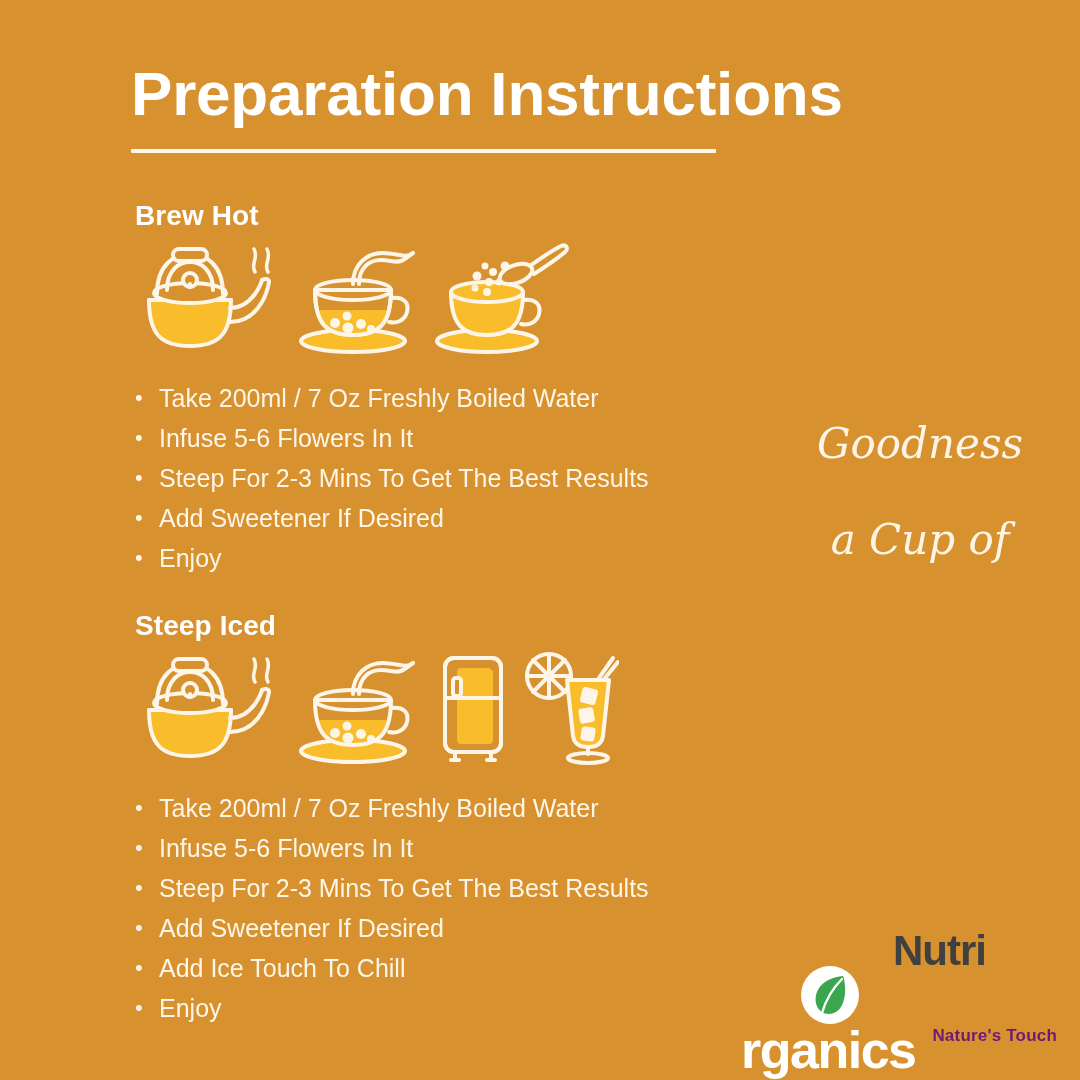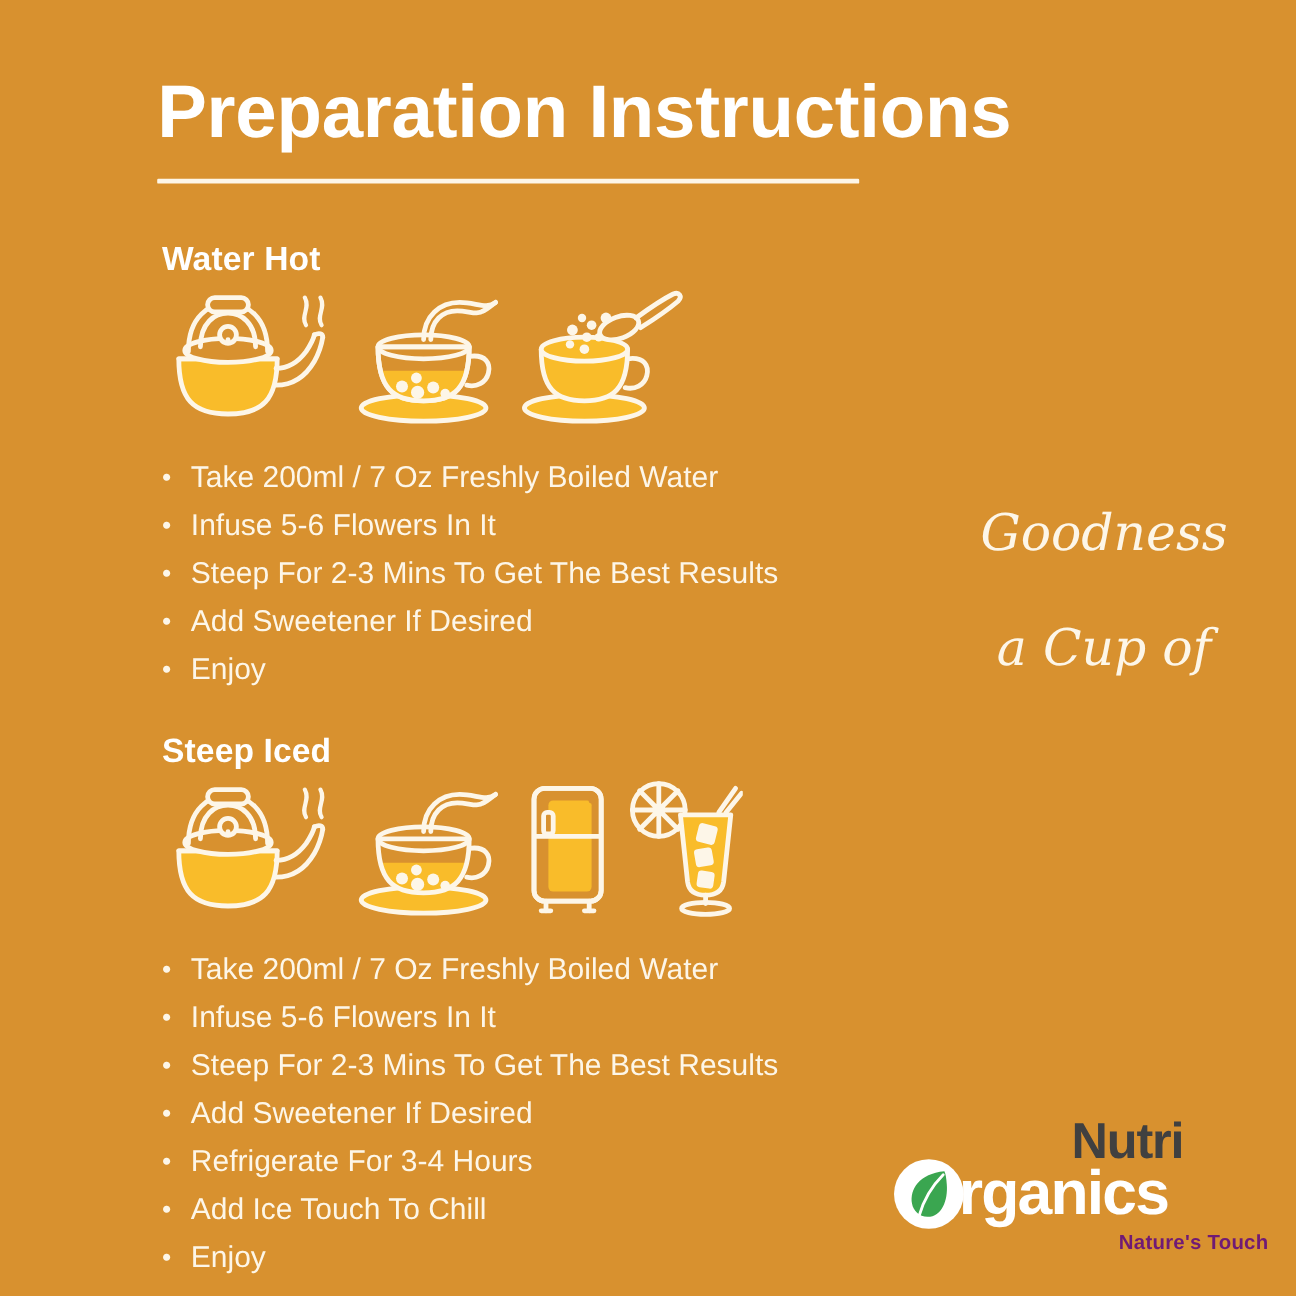--- a/index.html
+++ b/index.html
@@ -130,20 +130,21 @@
     color: #404040;
     letter-spacing: -1px;
     line-height: 1;
   }
   .logo-organics-row {
     position: absolute;
     left: 0px;
     top: 36px;
     display: flex;
     align-items: center;
+    flex-direction: column;
   }
   .logo-leaf-o {
     position: relative;
     width: 58px;
     height: 58px;
     border-radius: 50%;
     background: #ffffff;
     flex: 0 0 auto;
     overflow: hidden;
   }
@@ -174,21 +175,21 @@
 <body>
 
 <div class="page">
 
   <div class="title-block">
     <div class="page-title">Preparation Instructions</div>
     <div class="title-rule"></div>
   </div>
 
   <div class="section section-hot">
-    <div class="section-heading">Water Hot</div>
+    <div class="section-heading">Brew Hot</div>
 
     <div class="icon-row">
 
       <span class="icon-slot">
         <svg width="148" height="118" viewBox="0 0 148 118">
           <g fill="none" stroke="#fdf6e8" stroke-width="4" stroke-linecap="round" stroke-linejoin="round">
 
             <path d="M14 62 C14 96 26 108 55 108 C84 108 96 96 96 62 Z" fill="#f9bc2a"></path>
             <path d="M14 62 H96"></path>
 
@@ -369,21 +370,20 @@
         </svg>
       </span>
 
     </div>
 
     <ul class="bullets">
       <li>Take 200ml / 7 Oz Freshly Boiled Water</li>
       <li>Infuse 5-6 Flowers In It</li>
       <li>Steep For 2-3 Mins To Get The Best Results</li>
       <li>Add Sweetener If Desired</li>
-      <li>Refrigerate For 3-4 Hours</li>
       <li>Add Ice Touch To Chill</li>
       <li>Enjoy</li>
     </ul>
   </div>
 
   <div class="slogan">
     <span class="slogan-line slogan-line-3">Goodness</span>
     <span class="slogan-line slogan-line-2">a Cup of</span>
   </div>
 

